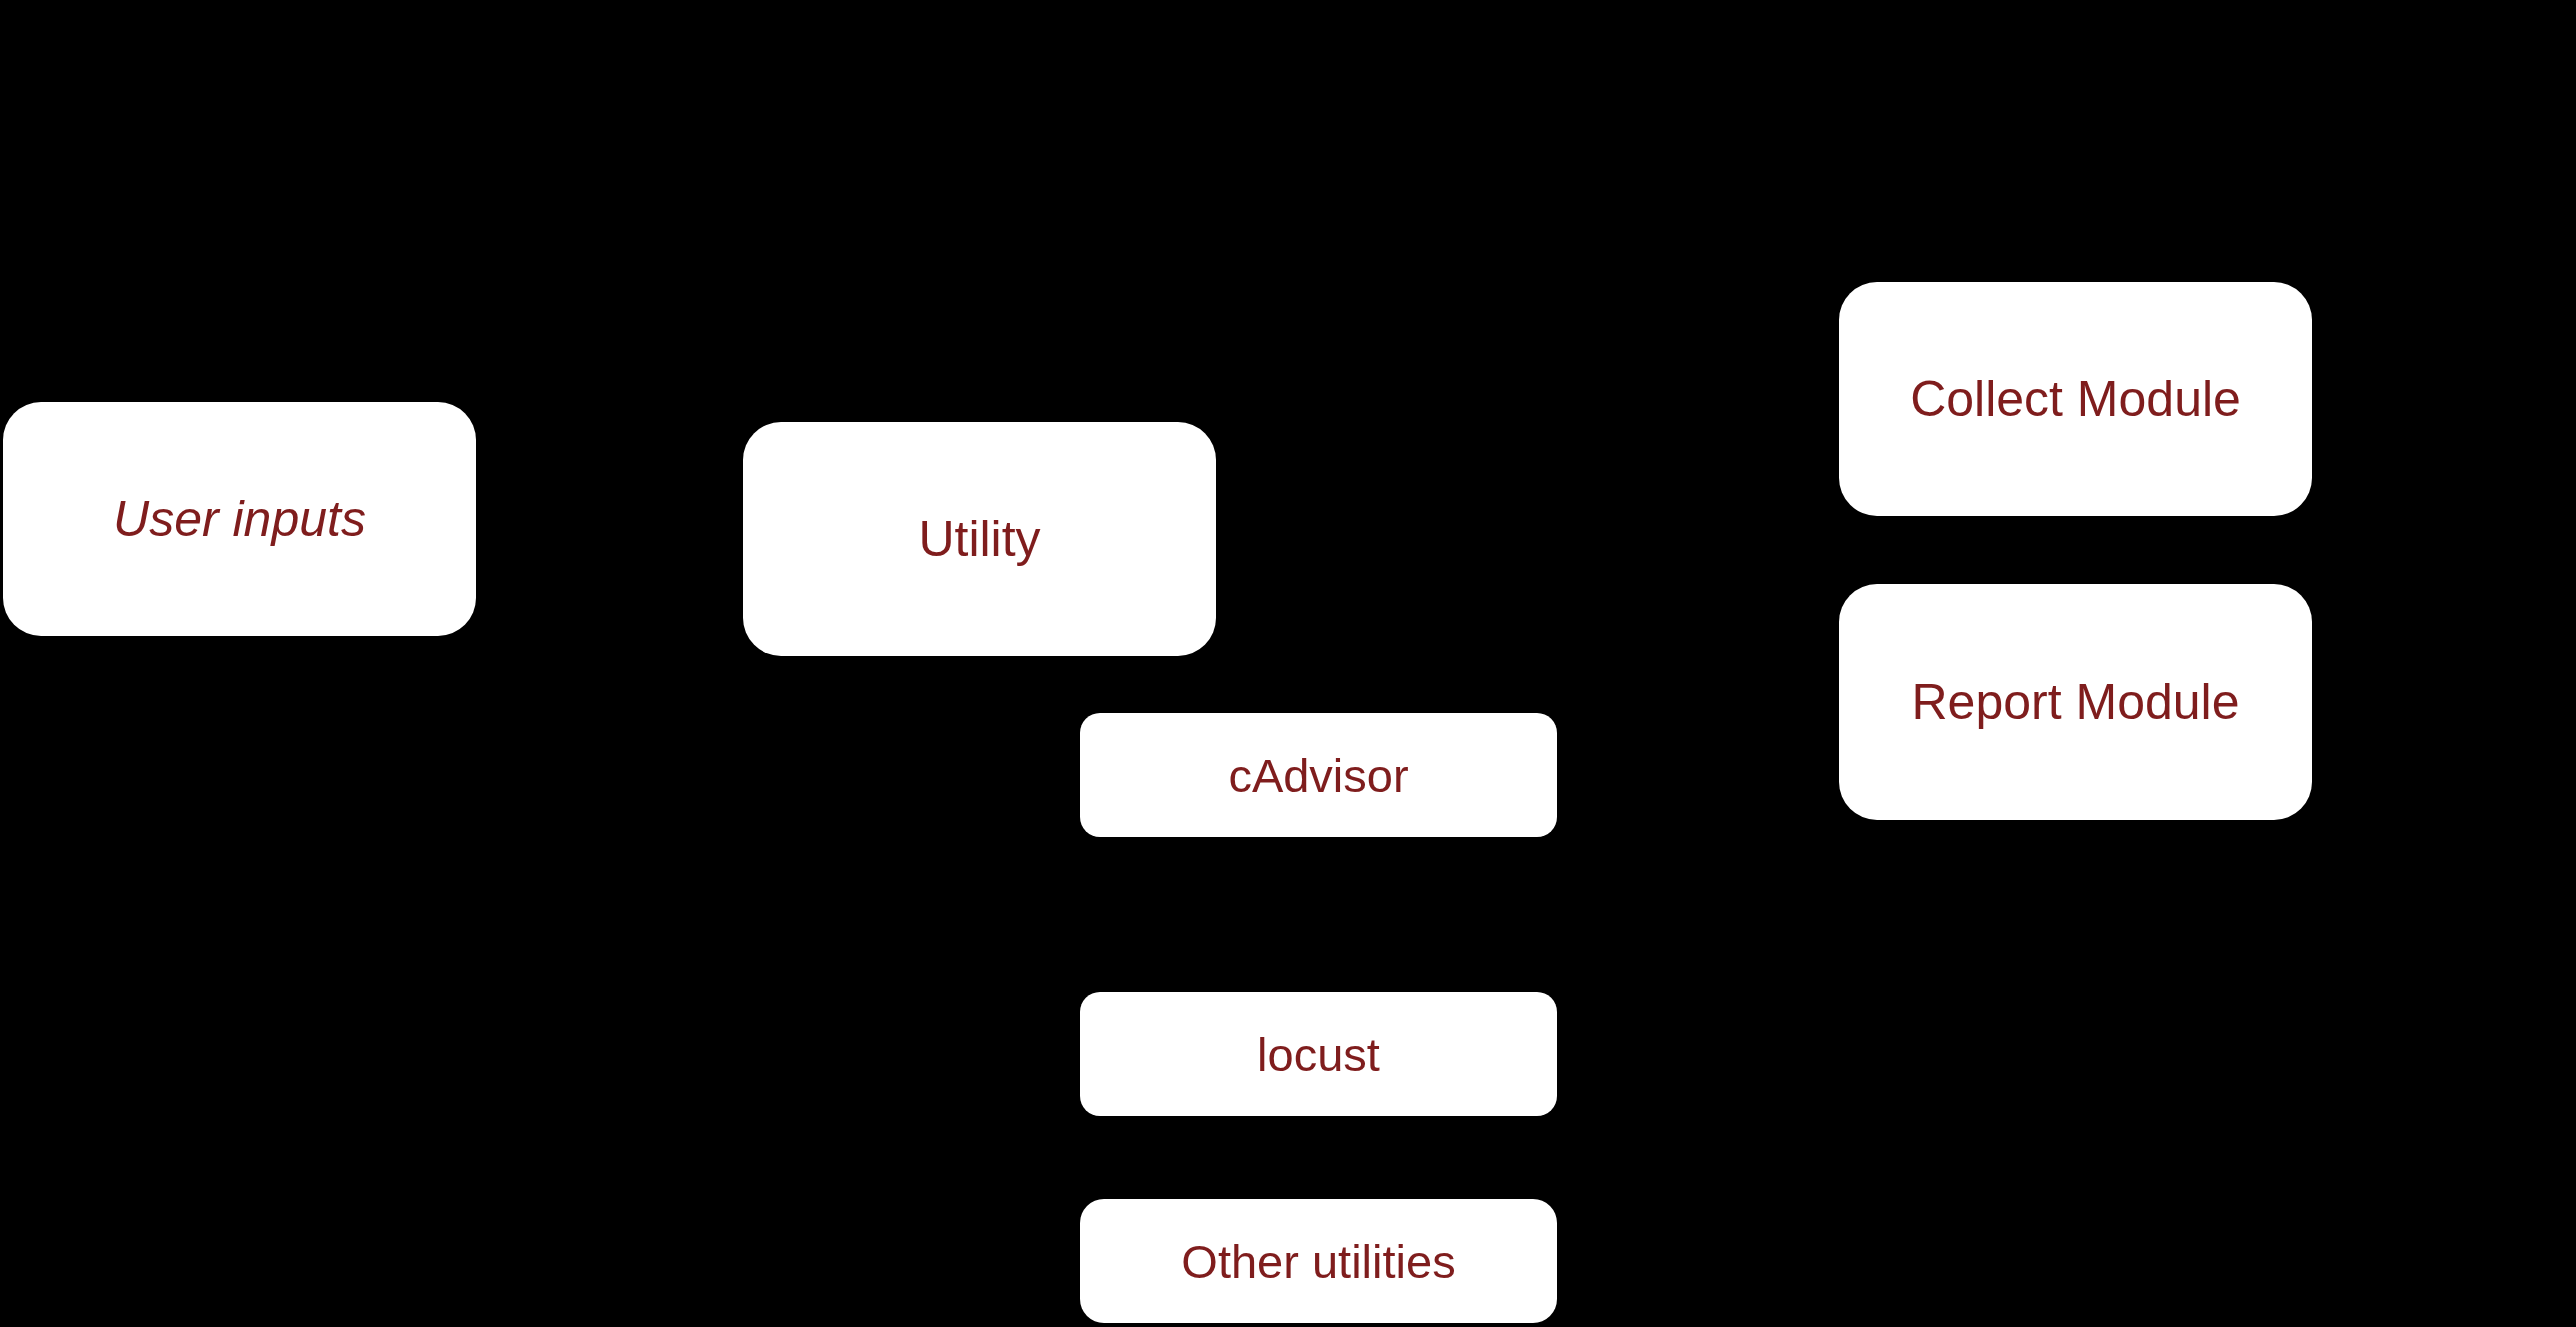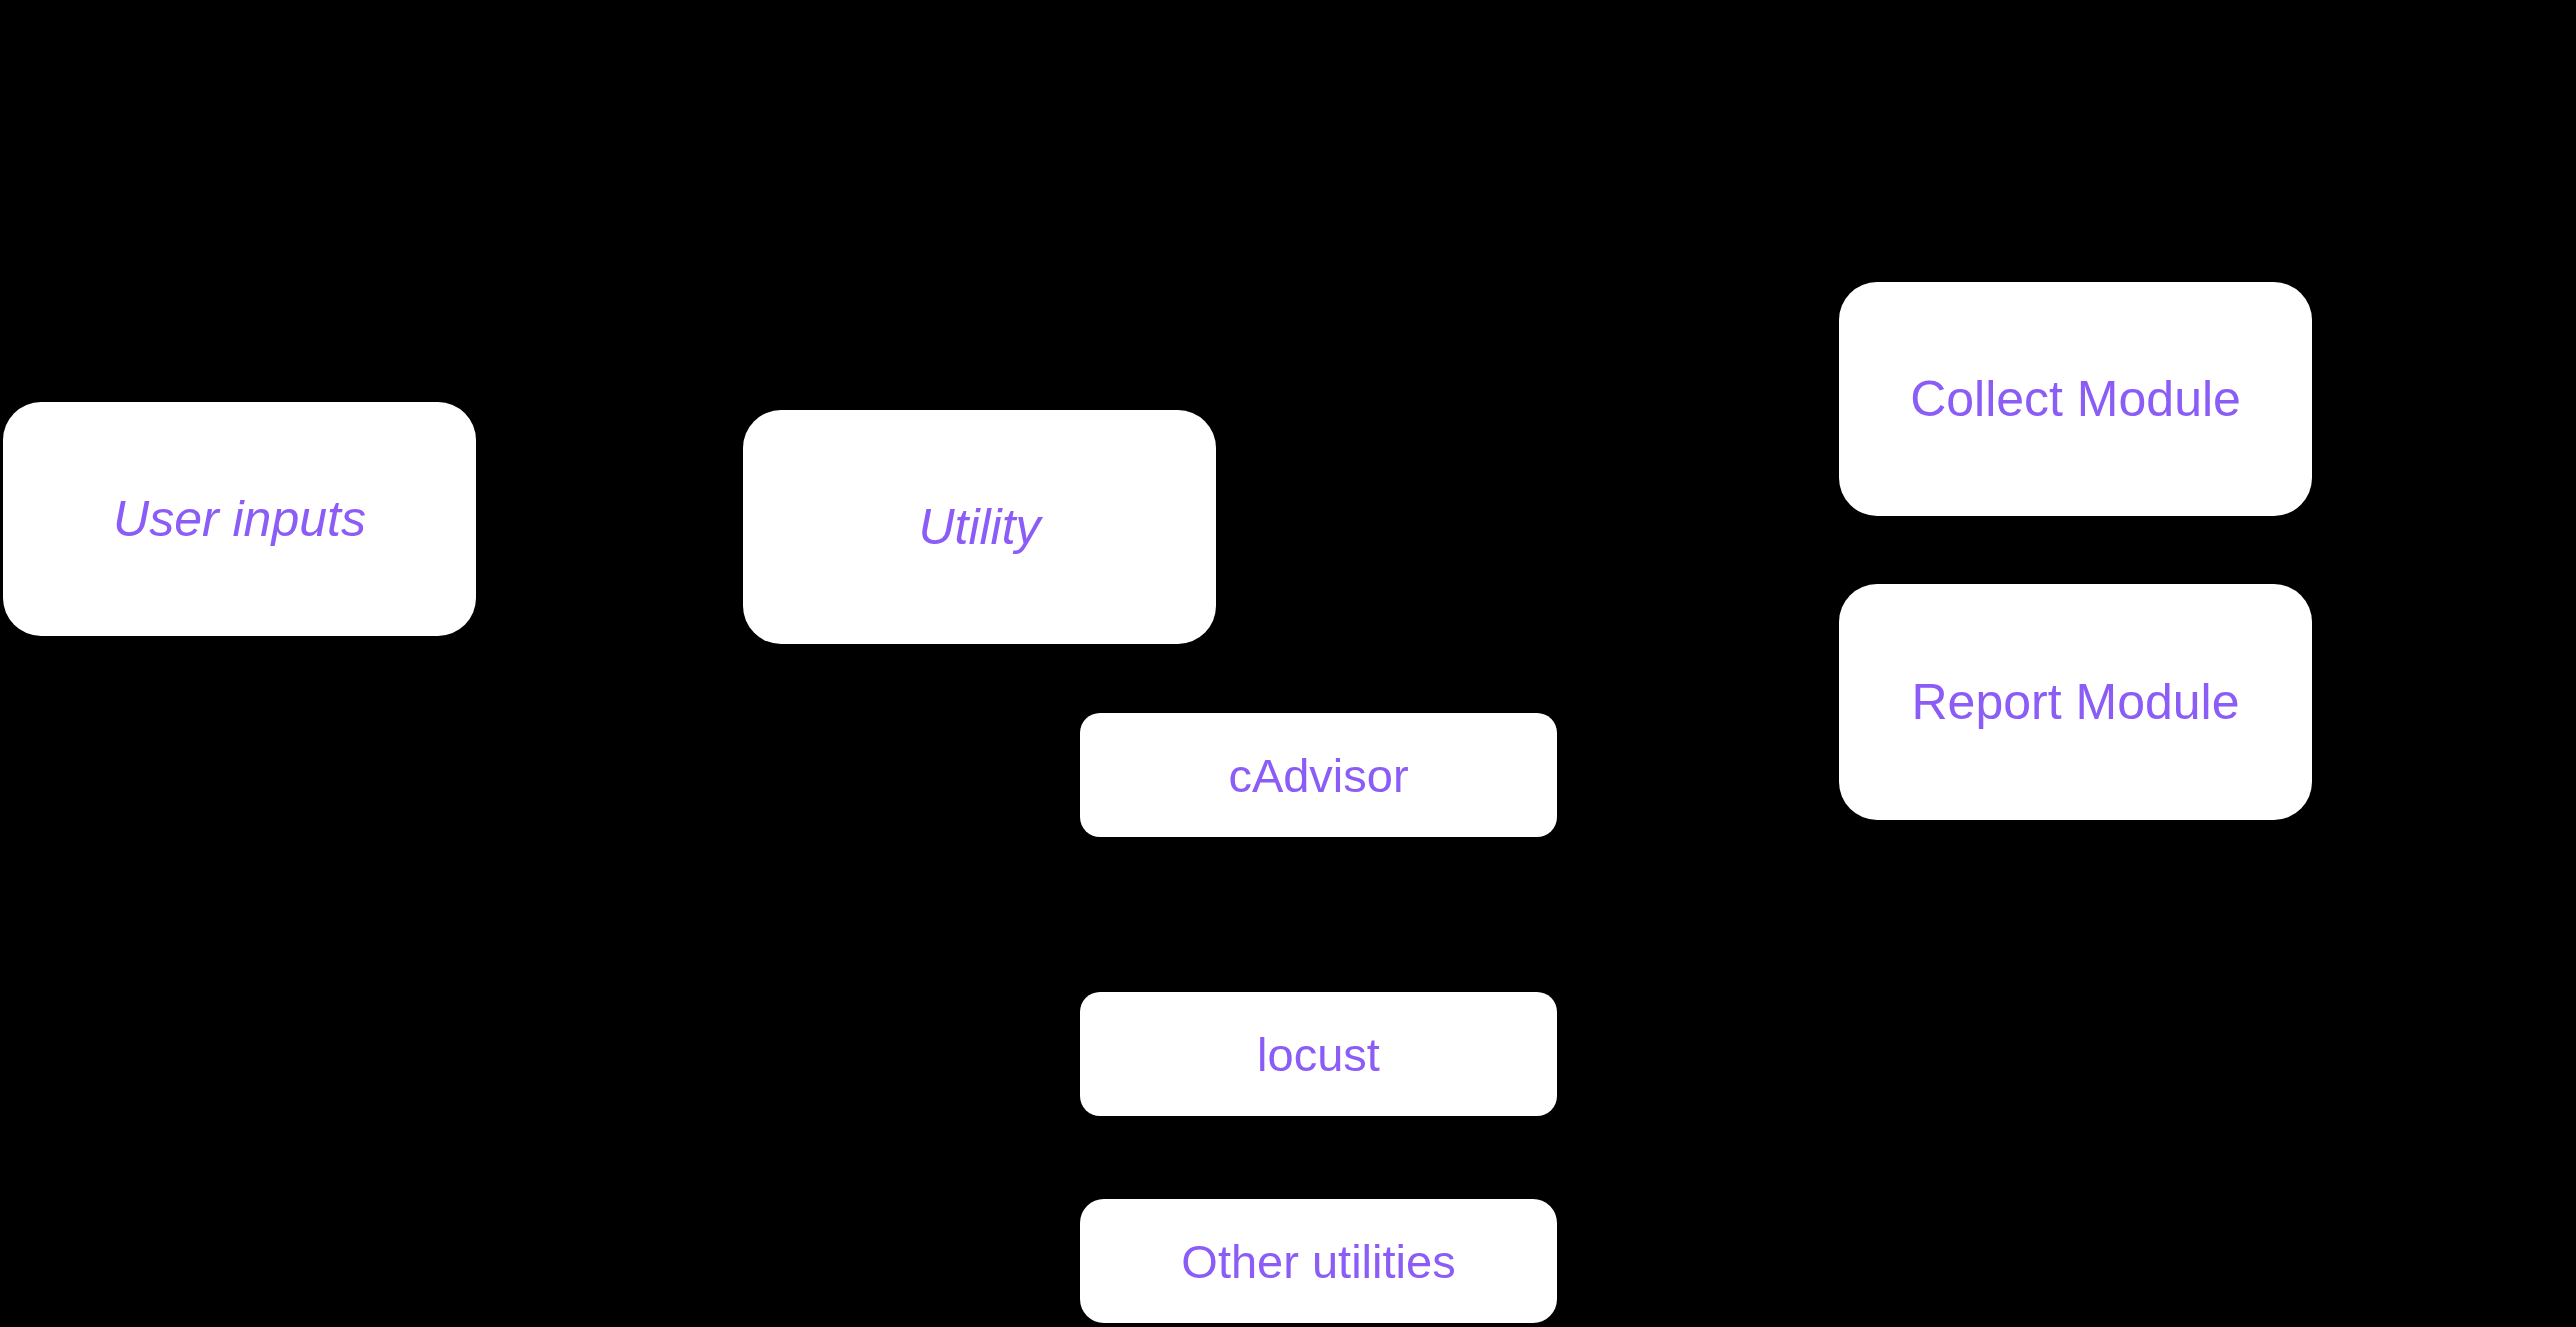--- a/index.html
+++ b/index.html
@@ -13,41 +13,41 @@
   }
   .canvas {
     position: relative;
     width: 2576px;
     height: 1328px;
     background: #000000;
   }
   .node {
     position: absolute;
     background: #ffffff;
-    color: #8b5cf6;
+    color: #7f1d1d;
     display: flex;
     align-items: center;
     justify-content: center;
     text-align: center;
     box-sizing: border-box;
   }
   .node-lg {
     width: 473px;
     height: 234px;
     border-radius: 38px;
     font-size: 50px;
   }
   .node-sm {
     width: 477px;
     height: 124px;
     border-radius: 20px;
     font-size: 47px;
   }
   #node-user-inputs     { left: 3px;    top: 402px; font-style: italic; }
-  #node-utility         { left: 743px;  top: 410px; font-style: italic; }
+  #node-utility         { left: 743px;  top: 422px; }
   #node-collect-module  { left: 1839px; top: 282px; }
   #node-report-module   { left: 1839px; top: 584px; height: 236px; }
   #node-cadvisor        { left: 1080px; top: 713px; }
   #node-go-ftw          { left: 1080px; top: 880px; }
   #node-locust          { left: 1080px; top: 992px; }
   #node-other-utilities { left: 1080px; top: 1199px; border-radius: 24px; }
 </style>
 </head>
 <body>
 

